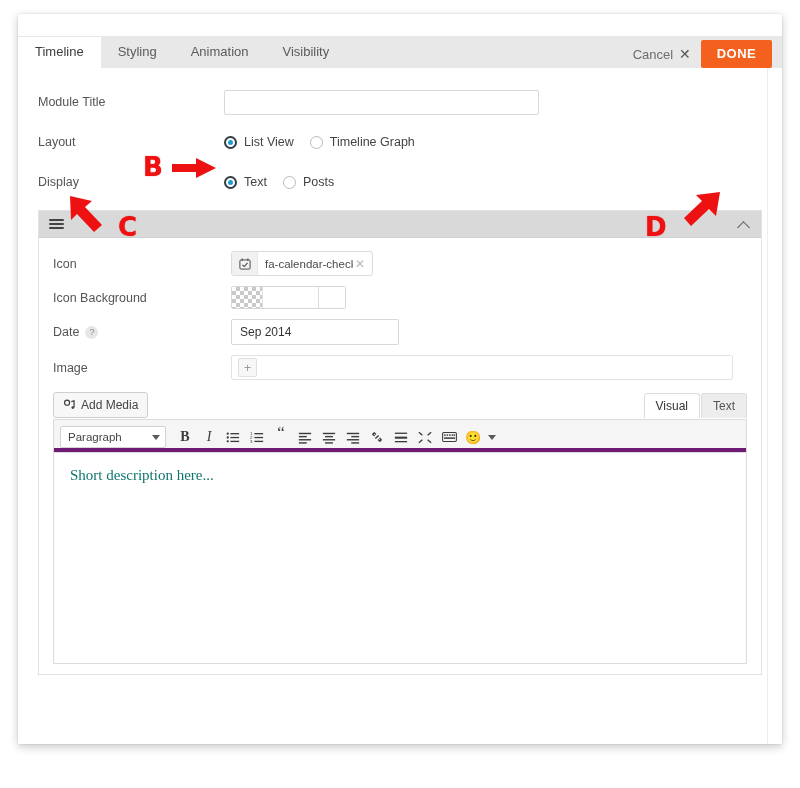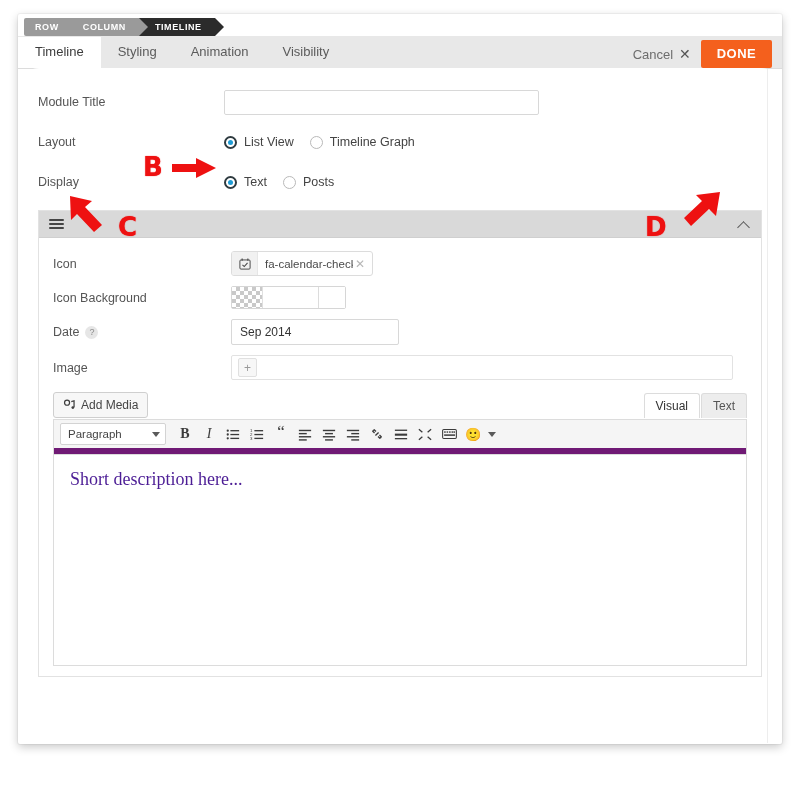--- a/index.html
+++ b/index.html
@@ -120,21 +120,20 @@
     cursor: pointer;
   }
 
   
   .body {
     position: absolute;
     left: 0; right: 0;
     top: 54px; bottom: 0;
     background: #ffffff;
     overflow: hidden;
-    border-radius: 21px;
   }
   .scroll-track {
     position: absolute;
     right: 0; top: 0; bottom: 0;
     width: 14px;
     background: #ffffff;
     border-left: 1px solid #ededed;
   }
 
   
@@ -371,26 +370,26 @@
     cursor: pointer;
   }
   .ed-tab.active { background: #ffffff; color: #333; }
 
   .mce-box {
     border: 1px solid #dcdcdc;
     background: #fff;
   }
   .mce-toolbar {
     display: flex;
-    align-items: center;
+    align-items: flex-end;
     gap: 2px;
     height: 28px;
     padding: 0 6px;
     background: #f5f5f5;
-    border-bottom: 6px solid #701a75;
+    border-bottom: 4px solid #701a75;
   }
   .para-select {
     height: 20px;
     min-width: 92px;
     border: 1px solid #d3d3d3;
     background: #fff;
     border-radius: 2px;
     font-size: 11.5px;
     color: #444;
     display: flex;
@@ -415,22 +414,22 @@
     font-size: 13px;
     color: #3b3b3b;
     cursor: pointer;
     border-radius: 2px;
   }
   .tbtn svg { display: block; }
   .mce-content {
     height: 218px;
     padding: 14px 16px;
     font-family: "Liberation Serif", serif;
-    font-size: 18px;
-    color: #4c1d95;
+    font-size: 15px;
+    color: #0f766e;
   }
   .mce-outer {
     margin: 0 14px;
     border: 1px solid #e4e4e4;
     border-top: none;
     height: 210px;
     background: #fff;
   }
 
   
@@ -446,31 +445,20 @@
   }
   .arrow { position: absolute; z-index: 40; pointer-events: none; }
 </style>
 </head>
 <body>
 
 <div id="stage">
 
   <div class="modal">
 
-    <div class="breadcrumb">
-      <div class="crumb first">
-        <span class="lbl">ROW</span>
-      </div>
-      <div class="crumb">
-        <span class="lbl">COLUMN</span>
-      </div>
-      <div class="crumb active">
-        <span class="lbl">TIMELINE</span>
-      </div>
-    </div>
 
     <div class="tabbar">
       <div class="tab active">Timeline</div>
       <div class="tab">Styling</div>
       <div class="tab">Animation</div>
       <div class="tab">Visibility</div>
 
       <div class="hdr-actions">
         <div class="cancel-link">
           <span>Cancel</span>

